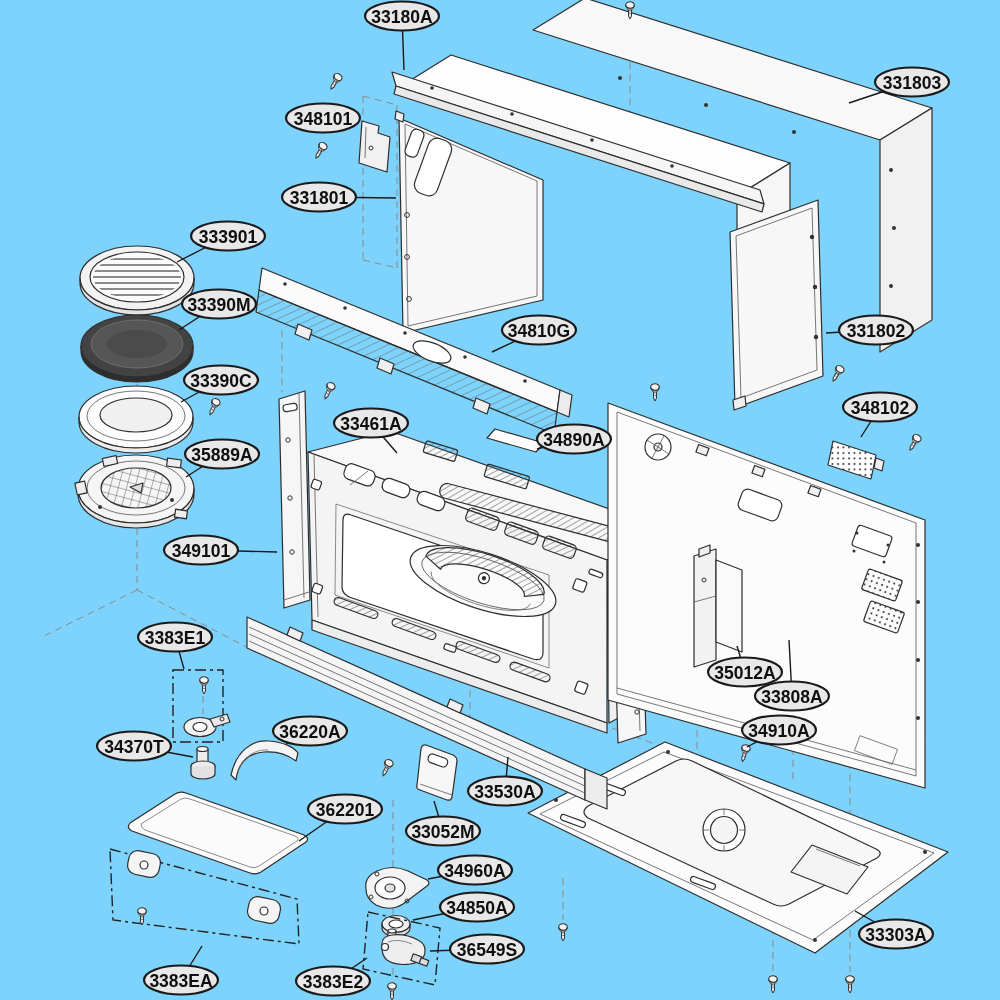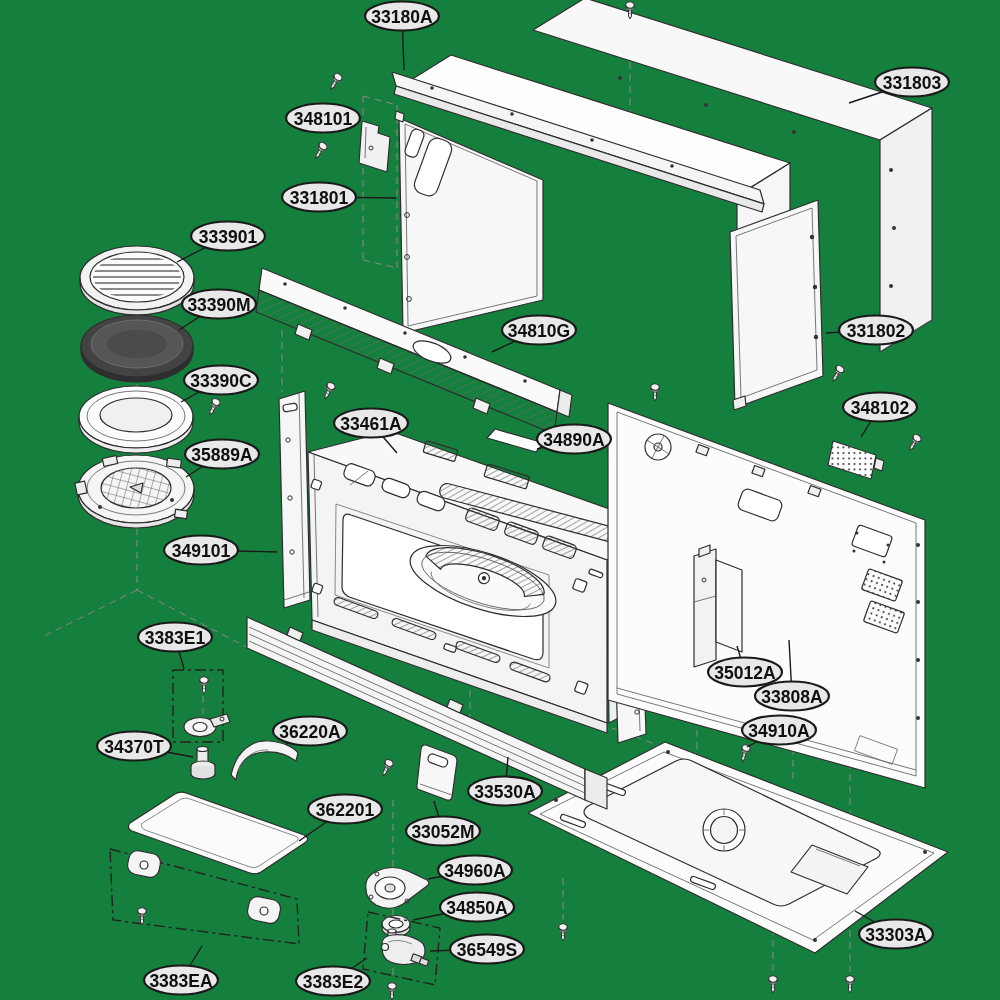--- a/index.html
+++ b/index.html
@@ -1,16 +1,16 @@
 <!DOCTYPE html>
 <html><head>
 <meta charset="utf-8">
 <style>
   html,body{margin:0;padding:0;background:#fff;}
-  #stage{position:relative;width:1000px;height:1000px;background:#15803d;overflow:hidden;}
+  #stage{position:relative;width:1000px;height:1000px;background:#7dd3fc;overflow:hidden;}
   svg{display:block;}
   svg text{font-family:"Liberation Sans","DejaVu Sans",sans-serif;}
   .part{stroke:#2e2e2e;stroke-width:1.2;stroke-linejoin:round;}
   .thin{stroke:#6f6f6f;stroke-width:0.8;fill:none;}
   .inner{stroke:#555;stroke-width:0.8;fill:none;}
 </style>
 </head>
 <body>
 
 <div id="stage">

